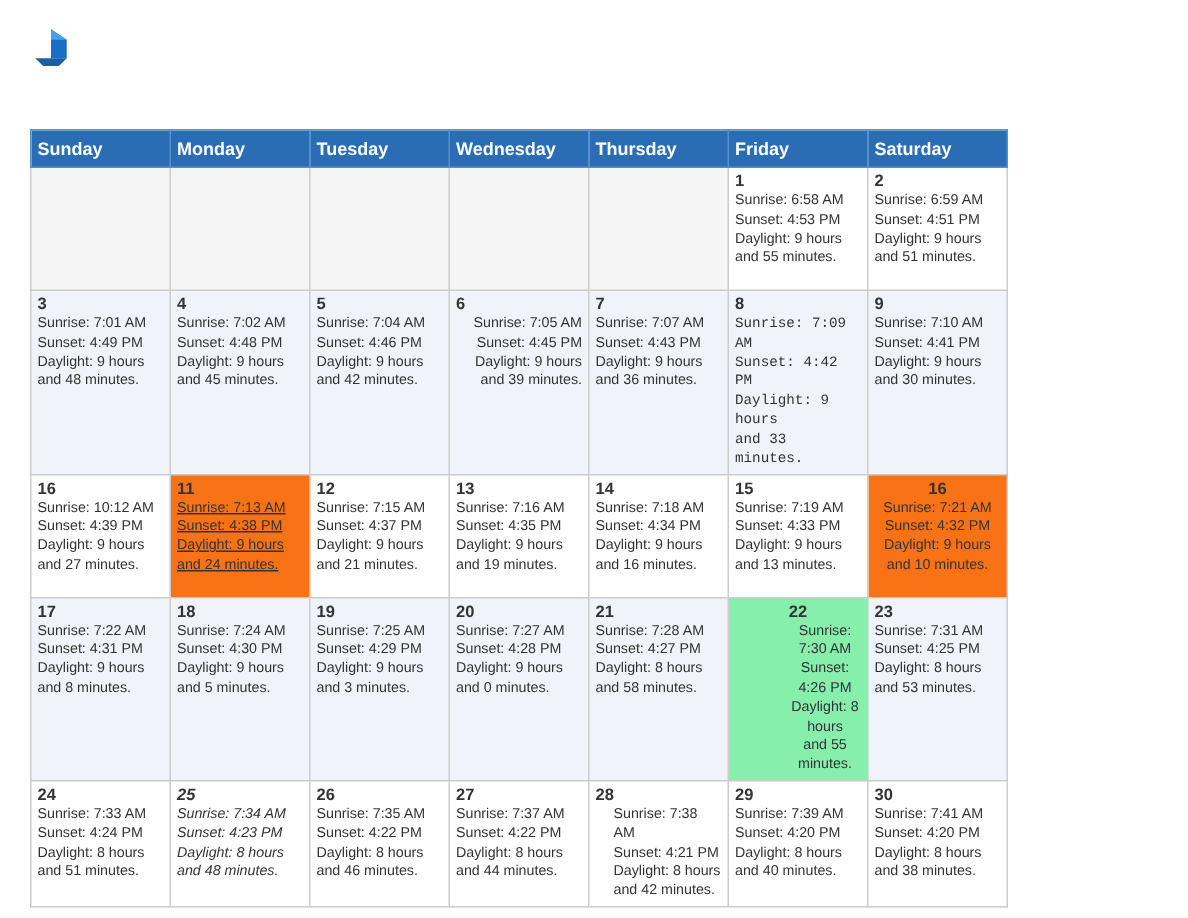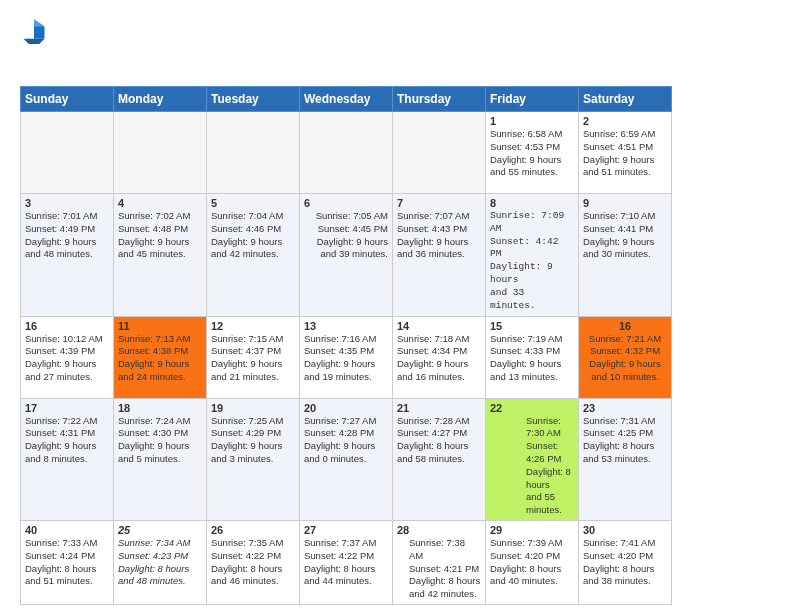--- a/index.html
+++ b/index.html
@@ -205,21 +205,21 @@
         <tr style="background: rgb(255, 255, 255);">
           <td style="background: rgb(255, 255, 255);">
             <span class="day-num">16</span>
             <div class="day-info" style="white-space: pre-line;">Sunrise: 10:12 AM
 Sunset: 4:39 PM
 Daylight: 9 hours
 and 27 minutes.</div>
           </td>
           <td style="background: #f97316;">
             <span class="day-num">11</span>
-            <div class="day-info" style="white-space: pre-line;">Sunrise: 7:13 AM
+            <div class="day-info" style="white-space: pre-line; text-decoration: underline;">Sunrise: 7:13 AM
 Sunset: 4:38 PM
 Daylight: 9 hours
 and 24 minutes.</div>
           </td>
           <td style="background: rgb(255, 255, 255);">
             <span class="day-num">12</span>
             <div class="day-info" style="white-space: pre-line;">Sunrise: 7:15 AM
 Sunset: 4:37 PM
 Daylight: 9 hours
 and 21 minutes.</div>
@@ -282,38 +282,38 @@
 Daylight: 9 hours
 and 0 minutes.</div>
           </td>
           <td style="background: rgb(240, 244, 250);">
             <span class="day-num">21</span>
             <div class="day-info" style="white-space: pre-line;">Sunrise: 7:28 AM
 Sunset: 4:27 PM
 Daylight: 8 hours
 and 58 minutes.</div>
           </td>
-          <td style="background: #bef264;">
+          <td style="background: #86efac; text-align: center;">
             <span class="day-num">22</span>
             <div class="day-info" style="white-space: pre-line; margin-left: 36px;">Sunrise: 7:30 AM
 Sunset: 4:26 PM
 Daylight: 8 hours
 and 55 minutes.</div>
           </td>
           <td style="background: rgb(240, 244, 250);">
             <span class="day-num">23</span>
             <div class="day-info" style="white-space: pre-line;">Sunrise: 7:31 AM
 Sunset: 4:25 PM
 Daylight: 8 hours
 and 53 minutes.</div>
           </td>
         </tr>
         <tr style="background: rgb(255, 255, 255);">
           <td style="background: rgb(255, 255, 255);">
-            <span class="day-num">40</span>
+            <span class="day-num">24</span>
             <div class="day-info" style="white-space: pre-line;">Sunrise: 7:33 AM
 Sunset: 4:24 PM
 Daylight: 8 hours
 and 51 minutes.</div>
           </td>
           <td style="background: rgb(255, 255, 255); font-style: italic;">
             <span class="day-num">25</span>
             <div class="day-info" style="white-space: pre-line;">Sunrise: 7:34 AM
 Sunset: 4:23 PM
 Daylight: 8 hours

